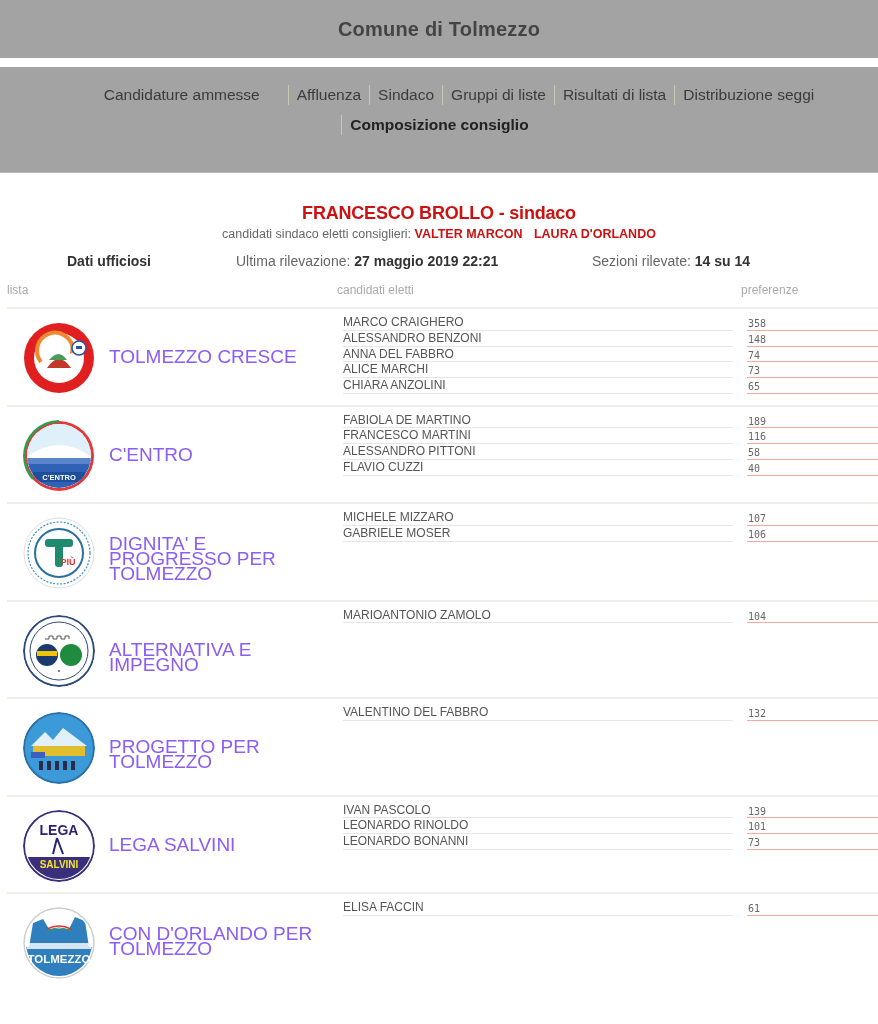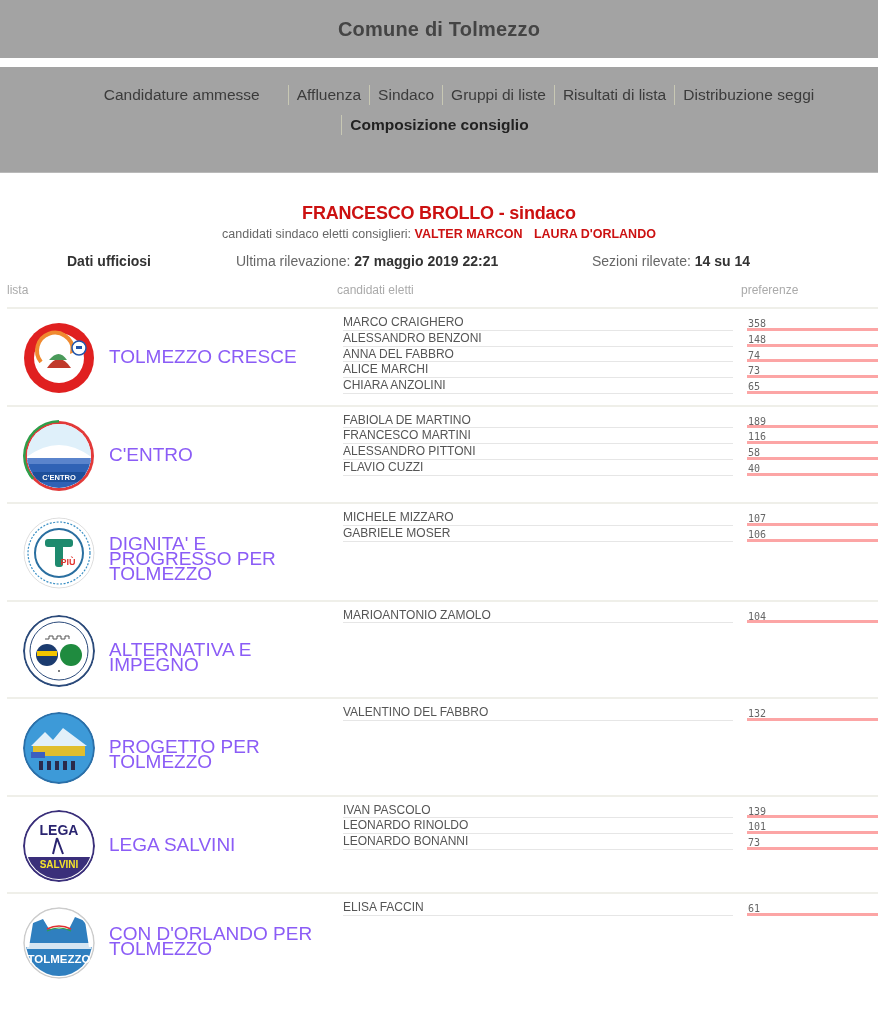--- a/index.html
+++ b/index.html
@@ -39,21 +39,21 @@
 
   .lists { position: relative; }
   .party { position: relative; height: 97.5px; border-top: 2px solid #efefe9; margin-left: 7px; }
   .party .logo { position: absolute; left: 16px; top: 13px; width: 72px; height: 72px; border-radius: 50%; }
   .party .pname { position: absolute; left: 102px; font-size: 19px; color: #8b5cf6; line-height: 15px; width: 210px; }
   .party .pname.one-line { top: 40px; }
   .party .pname.two-line { top: 32px; }
   .cands { position: absolute; left: 336px; top: 6px; width: 535px; }
   .cand { position: relative; height: 15.8px; }
   .cand .cname { position: absolute; left: 0; top: 0; width: 390px; font-size: 12px; color: #555; border-bottom: 1px solid #e6e6e6; height: 15.8px; line-height: 15px; }
-  .cand .pref { position: absolute; left: 404px; top: 0; width: 131px; font-size: 10px; color: #666; border-bottom: 3px solid #fca5a5; height: 15.8px; line-height: 17px; padding-left: 1px; font-family: "DejaVu Sans Mono", "Liberation Mono", monospace; }
+  .cand .pref { position: absolute; left: 404px; top: 0; width: 131px; font-size: 10px; color: #666; border-bottom: 1px solid #fca5a5; height: 15.8px; line-height: 17px; padding-left: 1px; font-family: "DejaVu Sans Mono", "Liberation Mono", monospace; }
 
   svg text { font-family: "Liberation Sans", sans-serif; font-weight: bold; }
 </style>
 </head>
 <body>
 
 <div class="top-bar">
   <span class="title">Comune di Tolmezzo</span>
 </div>
 <div class="gap-strip"></div>

